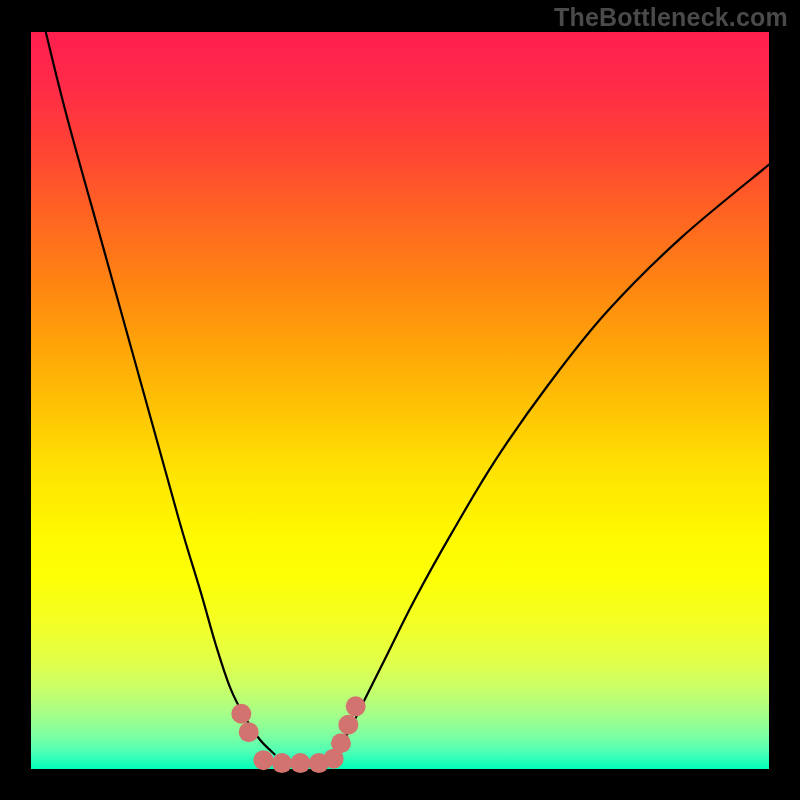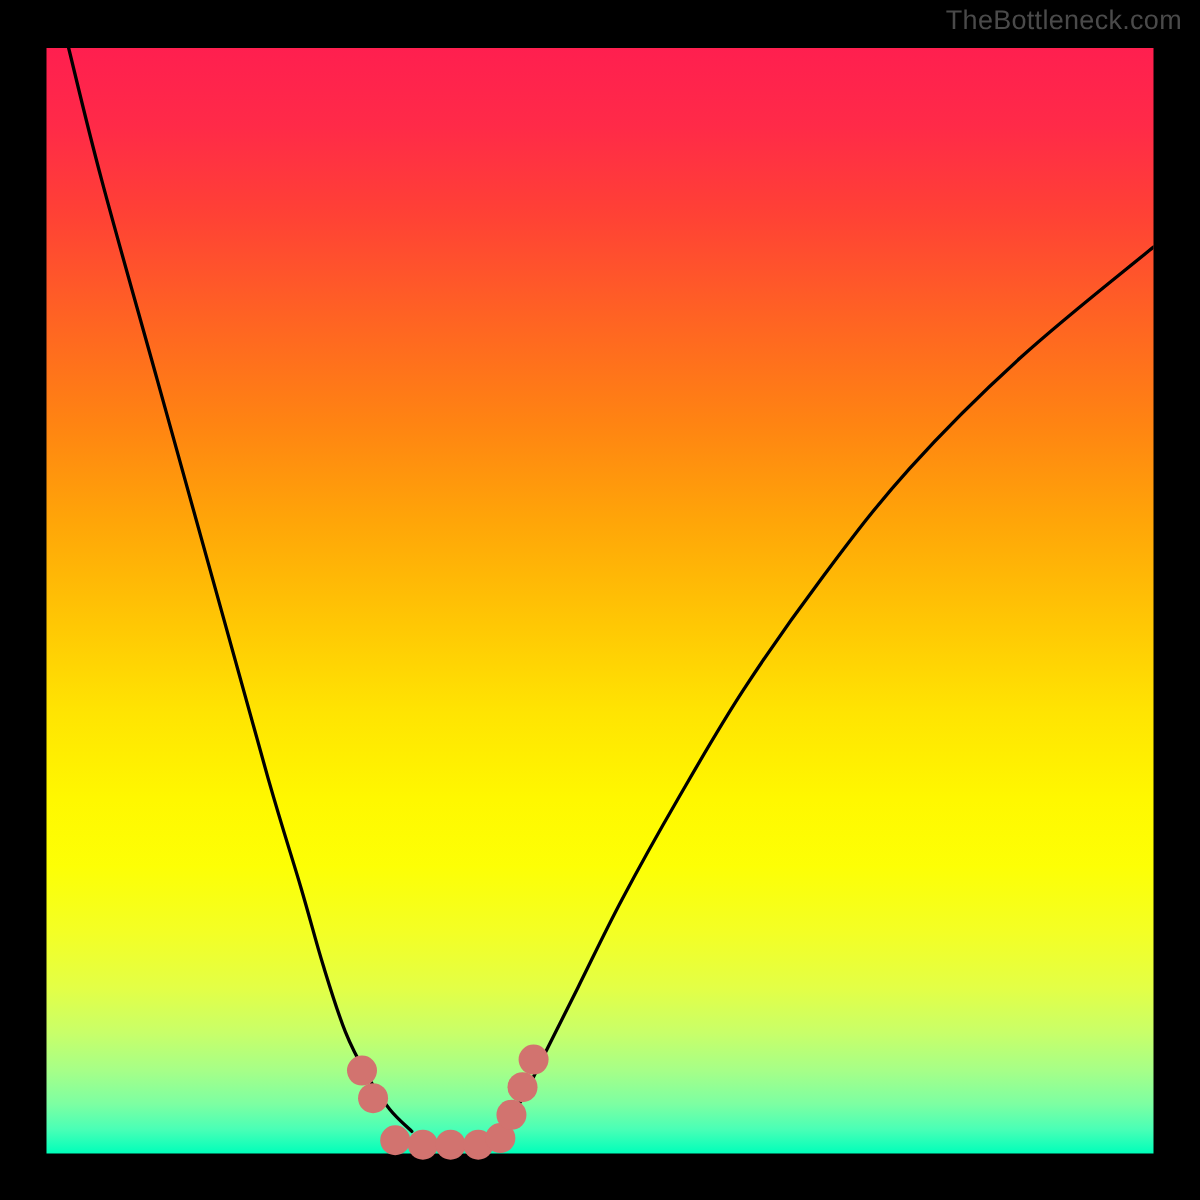--- a/index.html
+++ b/index.html
@@ -15,22 +15,22 @@
     position: relative;
     width: 800px;
     height: 800px;
     background: #000;
   }
   .watermark {
     position: absolute;
     top: 3px;
     right: 12px;
     color: #4a4a4a;
-    font-size: 18px;
-    font-weight: 400;
+    font-size: 25px;
+    font-weight: 700;
     z-index: 5;
     letter-spacing: 0.2px;
   }
   svg.chart {
     position: absolute;
     top: 0;
     left: 0;
   }
 </style>
 </head>

